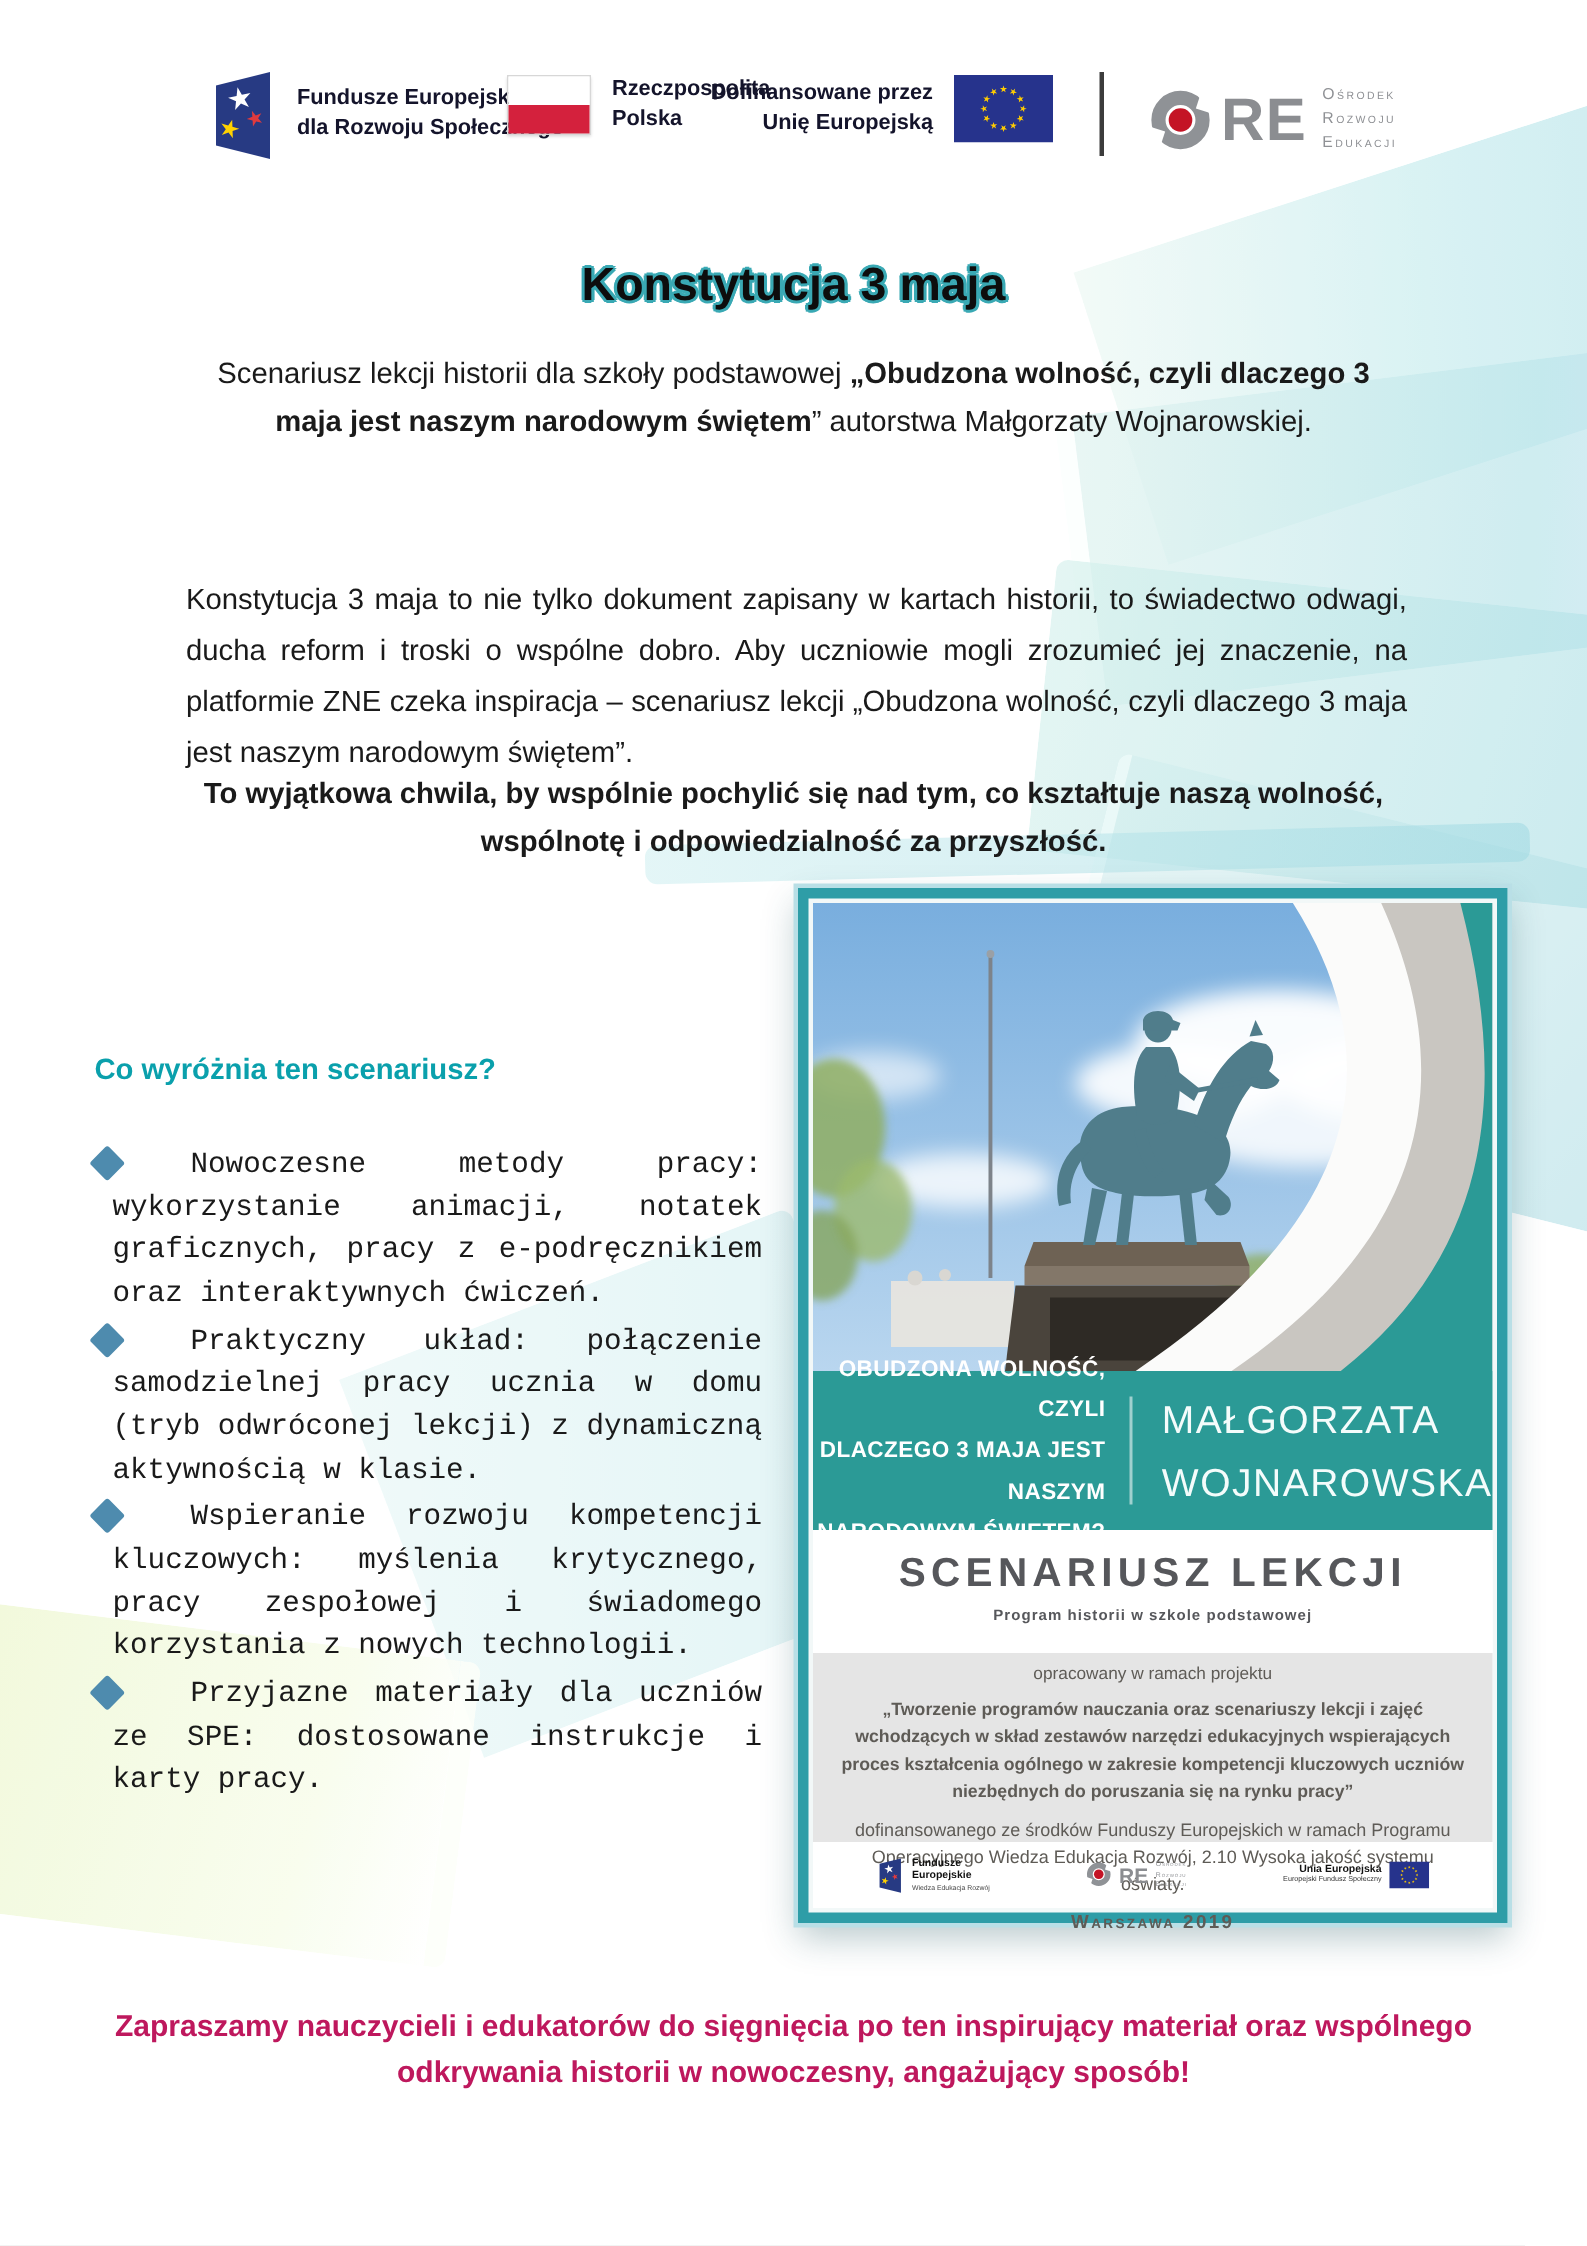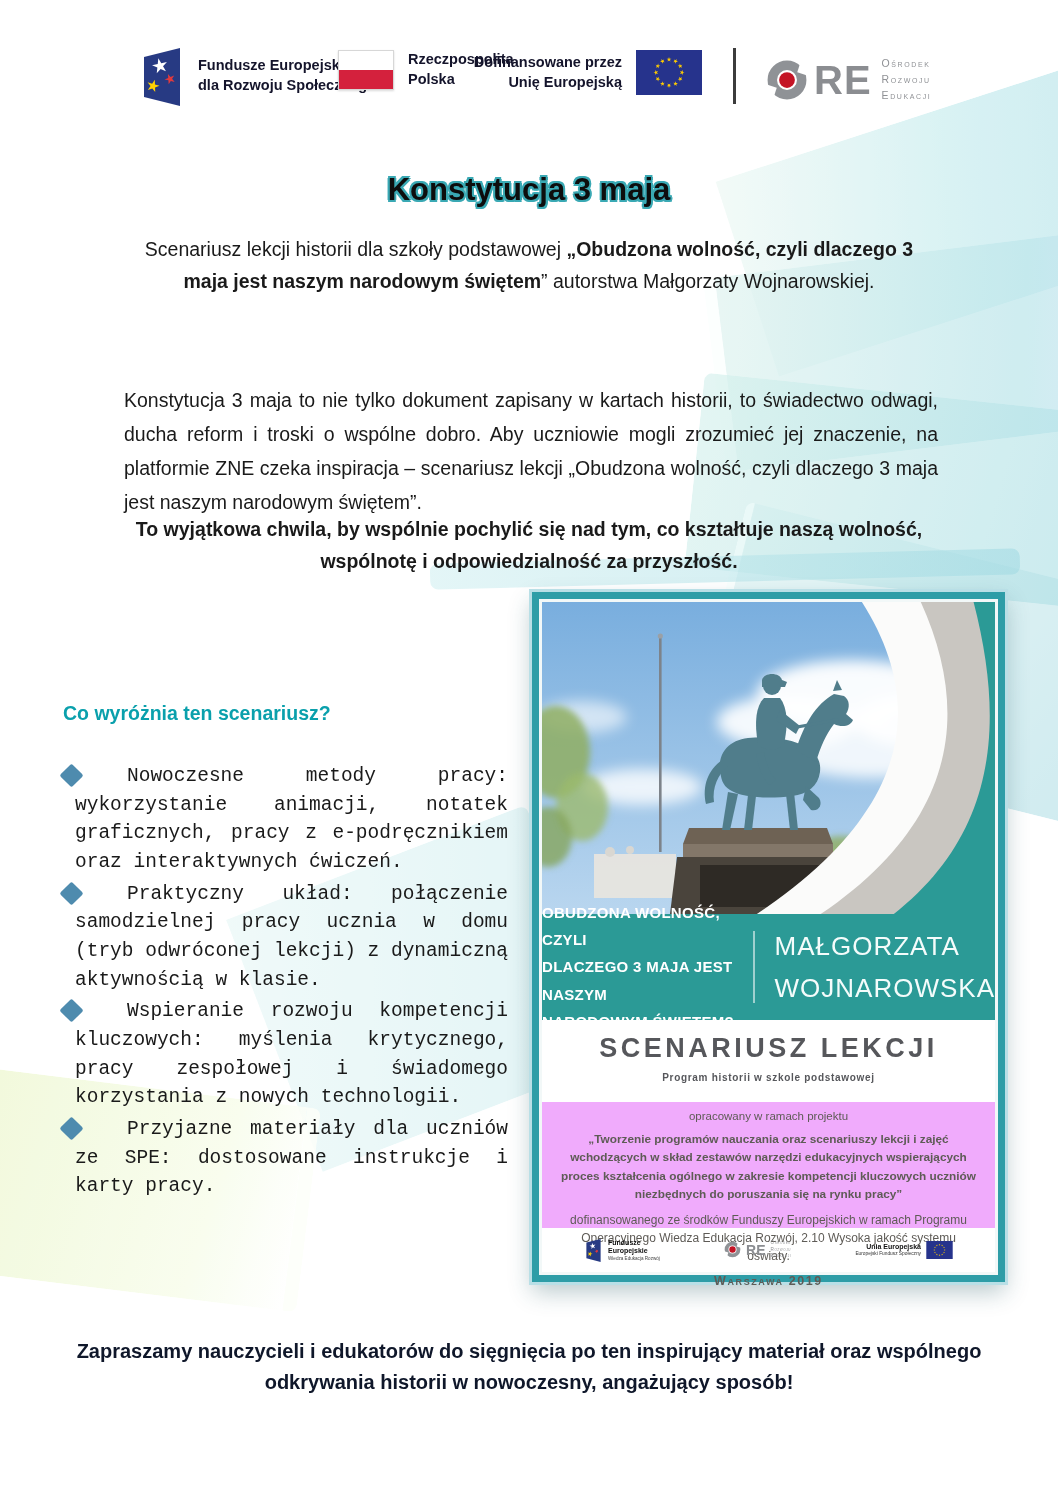--- a/index.html
+++ b/index.html
@@ -60,46 +60,46 @@
   .diamond { position:absolute; left:-12px; top:5px; width:17px; height:17px;
              background:#4e8bae; border-radius:2px; transform:rotate(45deg); text-indent:0; }
   
   .cover { position:absolute; z-index:3; left:532px; top:592px; width:473px;
            border:7px solid #2e9da7; background:#f2f8f8; padding:3px;
            box-shadow:0 0 0 3px #b9dfe6, 0 10px 22px rgba(25,80,90,.3); }
   .cover-inner { background:#ffffff; }
   .photo { height:312px; overflow:hidden; }
   .photo svg { display:block; }
   .band-title { height:106px; background:#2b9a96; display:flex; align-items:center; color:#ffffff; }
-  .bt-left { width:262px; font-weight:bold; font-size:15px; line-height:1.82;
+  .bt-left { width:262px; text-align:right; font-weight:bold; font-size:15px; line-height:1.82;
              letter-spacing:.3px; padding-right:16px; }
   .bt-sep { width:2px; height:72px; background:rgba(255,255,255,.55); }
   .bt-right { flex:1; padding-left:20px; font-size:26px; line-height:1.62; letter-spacing:1px;
               color:#f4fcfb; font-weight:400; }
   .band-white { height:82px; background:#ffffff; text-align:center; padding-top:13px; }
   .cv-h { font-size:27px; font-weight:bold; letter-spacing:3.5px; color:#56575b; }
   .cv-sub { margin-top:8px; font-size:10px; font-weight:bold; letter-spacing:.7px; color:#56575b; }
-  .band-gray { height:126px; background:#f0abfc; text-align:center; color:#5e5b56; padding-top:8px; }
+  .band-gray { height:126px; background:#e5e5e5; text-align:center; color:#5e5b56; padding-top:8px; }
   .g1 { font-size:11.5px; }
   .g2 { margin:8px auto 0; width:426px; font-size:11.8px; font-weight:bold; line-height:1.55; }
   .g3 { margin:8px auto 0; width:412px; font-size:12px; line-height:1.5; }
   .g4 { margin-top:9px; font-size:12.5px; font-weight:bold; font-variant:small-caps; letter-spacing:1.6px; }
   .band-logos { height:44px; background:#ffffff; display:flex; align-items:center;
                 justify-content:space-between; padding:0 42px; }
   .mini { display:flex; align-items:center; gap:5px; }
   .mini-fe-text { font-size:7px; font-weight:bold; color:#111; line-height:1.15; }
   .mini-fe-sub { font-size:4.6px; font-weight:normal; color:#444; margin-top:1px; }
   .mini-ore-re { font-size:14px; font-weight:bold; color:#8b8d91; }
   .mini-ore-cap { font-size:4.6px; font-variant:small-caps; letter-spacing:.6px; color:#909296; line-height:1.5; }
   .mini-ue-text { text-align:right; line-height:1.2; }
   .mini-ue-name { font-size:7px; font-weight:bold; color:#111; }
   .mini-ue-sub { font-size:4.8px; color:#333; }
   
   .footer-invite { position:absolute; z-index:2; top:1336px; left:69px; width:920px; text-align:center;
-                   font-size:20px; font-weight:bold; line-height:1.55; color:#0f172a; }
+                   font-size:20px; font-weight:bold; line-height:1.55; color:#be185d; }
 </style>
 </head>
 <body>
 
 <svg width="0" height="0" style="position:absolute" aria-hidden="true">
   <defs>
     <path id="star5" d="M0,-1 L0.224,-0.309 L0.951,-0.309 L0.363,0.118 L0.588,0.809 L0,0.382 L-0.588,0.809 L-0.363,0.118 L-0.951,-0.309 L-0.224,-0.309 Z"></path>
     <g id="eu-flag-g">
       <rect x="0" y="0" width="66" height="45" fill="#26338C"></rect>
       <g fill="#FFCC00">

